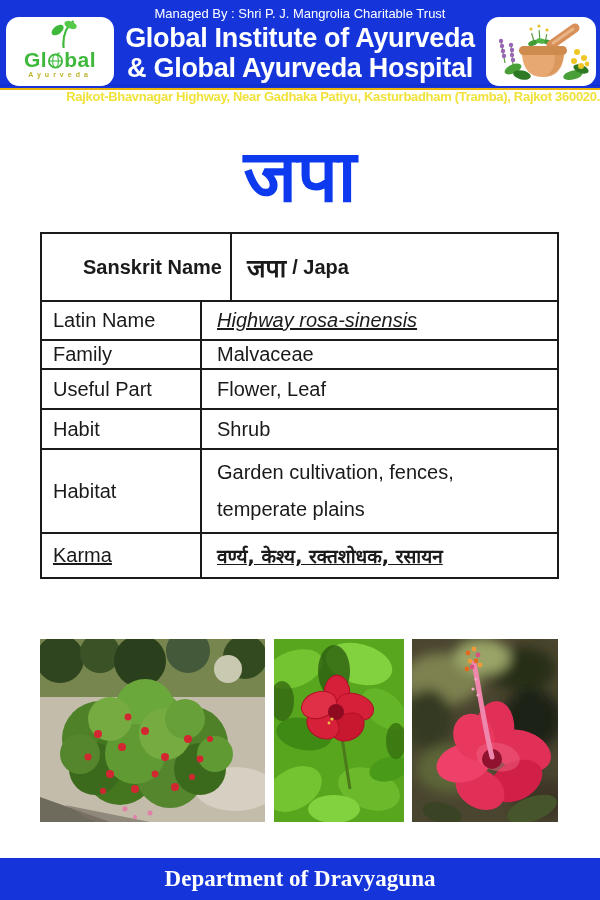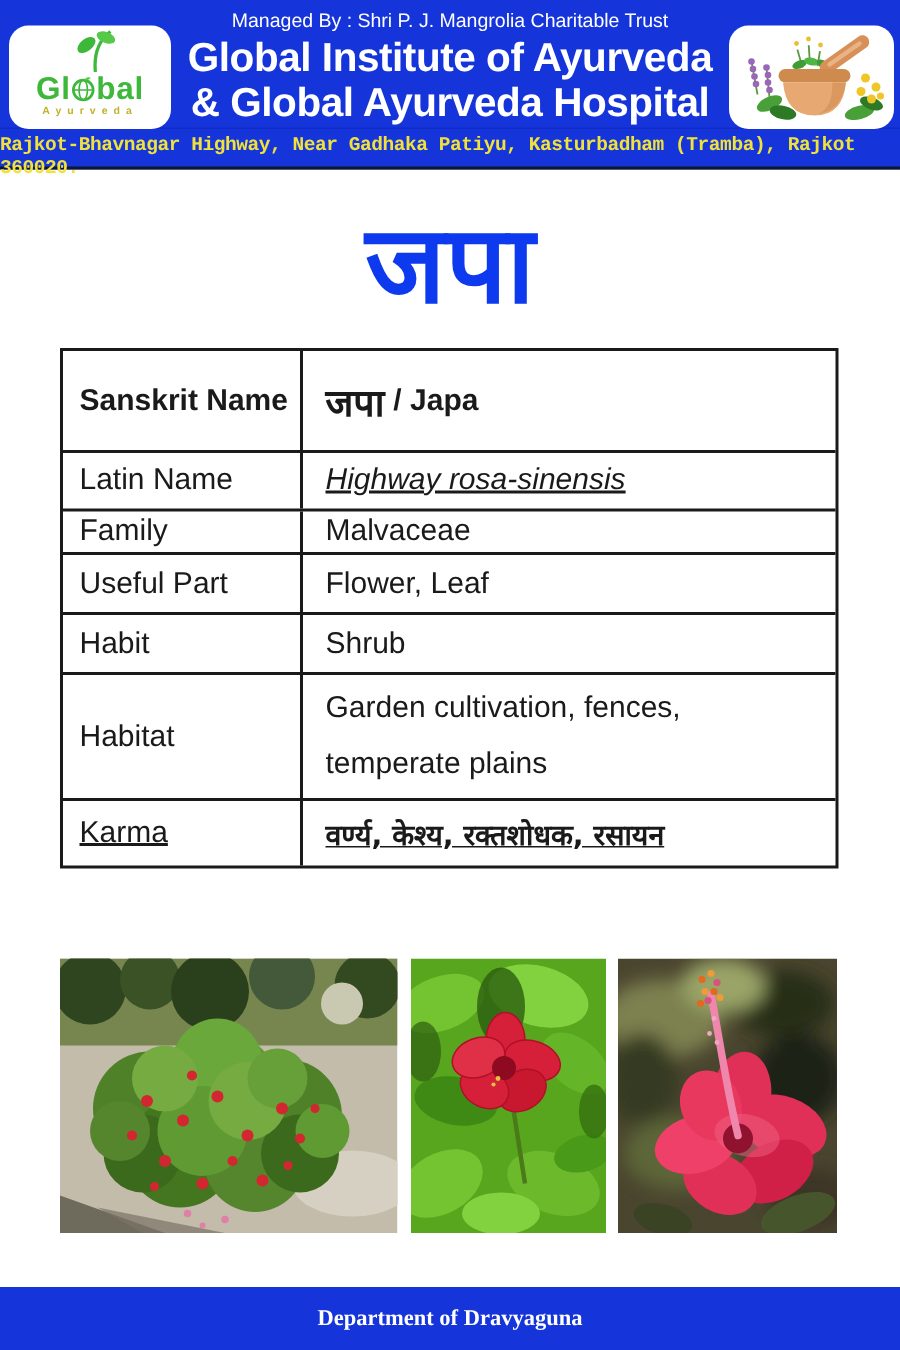--- a/index.html
+++ b/index.html
@@ -10,28 +10,28 @@
     --flower_red:#D42530;
     --table_border:#1A1A1A;
   }
   *{margin:0;padding:0;box-sizing:border-box;}
   html,body{background:#ffffff;}
   body{font-family:"Liberation Sans",sans-serif;}
   .page{position:relative;width:600px;height:900px;background:#ffffff;overflow:hidden;margin:0 auto;}
   .deva{font-family:"DejaVu Sans",sans-serif;}
 
   
-  .hdr{position:absolute;left:0;top:0;width:600px;height:113px;background:var(--band_blue);border-bottom:2px solid #0f172a;}
+  .hdr{position:absolute;left:0;top:0;width:600px;height:90px;background:var(--band_blue);border-bottom:2px solid #eab308;}
   .hdr-split{position:absolute;left:0;top:85px;width:600px;height:1px;background:#0B27B5;opacity:.55;}
   .hdr-center{position:absolute;left:116px;right:116px;top:0;text-align:center;color:#ffffff;z-index:2;}
   .managed{margin-top:6px;font-size:13px;letter-spacing:0;}
   .h-title{font-size:27px;font-weight:bold;line-height:29px;letter-spacing:-0.3px;margin-top:1px;}
   .h-title.first{margin-top:3px;}
-  .address{position:absolute;left:0;right:0;top:89px;text-align:left;color:var(--address_yellow);
-           font-size:13px;letter-spacing:-0.3px;font-weight:bold;z-index:2;font-family:Liberation Mono, monospace;}
+  .address{position:absolute;left:0;right:0;top:89px;text-align:right;color:var(--address_yellow);
+           font-size:13px;letter-spacing:-0.3px;font-weight:bold;z-index:2;}
 
   .white-box{position:absolute;top:17px;height:69px;background:#ffffff;border-radius:13px;z-index:3;}
   .logo-box{left:6px;width:108px;}
   .herb-box{left:486px;width:110px;}
 
   .logo-leaf{position:absolute;left:50%;top:1px;transform:translateX(-38%);}
   .logo-word{position:absolute;left:0;right:0;top:32px;text-align:center;color:var(--logo_green);
              font-size:21px;font-weight:bold;letter-spacing:0.5px;line-height:21px;}
   .logo-word .globe{display:inline-block;vertical-align:-2px;}
   .logo-sub{position:absolute;left:0;right:0;top:54px;text-align:center;color:#BEB32A;
@@ -43,39 +43,39 @@
                justify-content:center;color:var(--title_blue);font-size:72px;font-weight:bold;}
 
   
   .info-table{position:absolute;left:40px;top:232px;width:519px;border:2px solid var(--table_border);
               color:#1a1a1a;background:#fff;}
   .t-row{display:flex;}
   .t-row + .t-row{border-top:2px solid var(--table_border);}
   .t-label{flex:0 0 160px;border-right:2px solid var(--table_border);padding-left:11px;
            display:flex;align-items:center;font-size:20px;}
   .t-value{flex:1;padding-left:15px;display:flex;align-items:center;font-size:20px;}
-  .r1{height:66px;} .r2{height:39px;} .r3{height:29px;} .r4{height:40px;} .r5{height:40px;}
+  .r1{height:66px;padding-left:30px;} .r2{height:39px;} .r3{height:29px;} .r4{height:40px;} .r5{height:40px;}
   .r6{height:84px;} .r7{height:45px;text-decoration:underline;}
   .bold{font-weight:bold;}
   .lat{font-style:italic;text-decoration:underline;}
   .sans-jp{font-size:25px;font-weight:bold;}
   .sans-jp-lat{font-size:20px;font-weight:bold;margin-left:6px;}
   .stack{flex-direction:column;justify-content:center;align-items:flex-start;gap:14px;border-radius:26px;}
   .karma-val{font-size:19px;font-weight:bold;}
 
   
   .photo{position:absolute;top:639px;height:183px;display:block;}
   .photo1{left:40px;width:225px;}
   .photo2{left:274px;width:130px;}
   .photo3{left:412px;width:146px;}
 
   
   .ftr{position:absolute;left:0;top:858px;width:600px;height:42px;background:var(--band_blue);
        display:flex;align-items:center;justify-content:center;}
-  .ftr span{color:#ffffff;font-family:"Liberation Serif",serif;font-weight:bold;font-size:15px;text-align:center;}
+  .ftr span{color:#ffffff;font-family:"Liberation Serif",serif;font-weight:bold;font-size:23px;text-align:center;}
 </style>
 </head>
 <body>
 
 <div class="page">
 
   <header class="hdr">
     <div class="hdr-split"></div>
 
     <div class="hdr-center">

